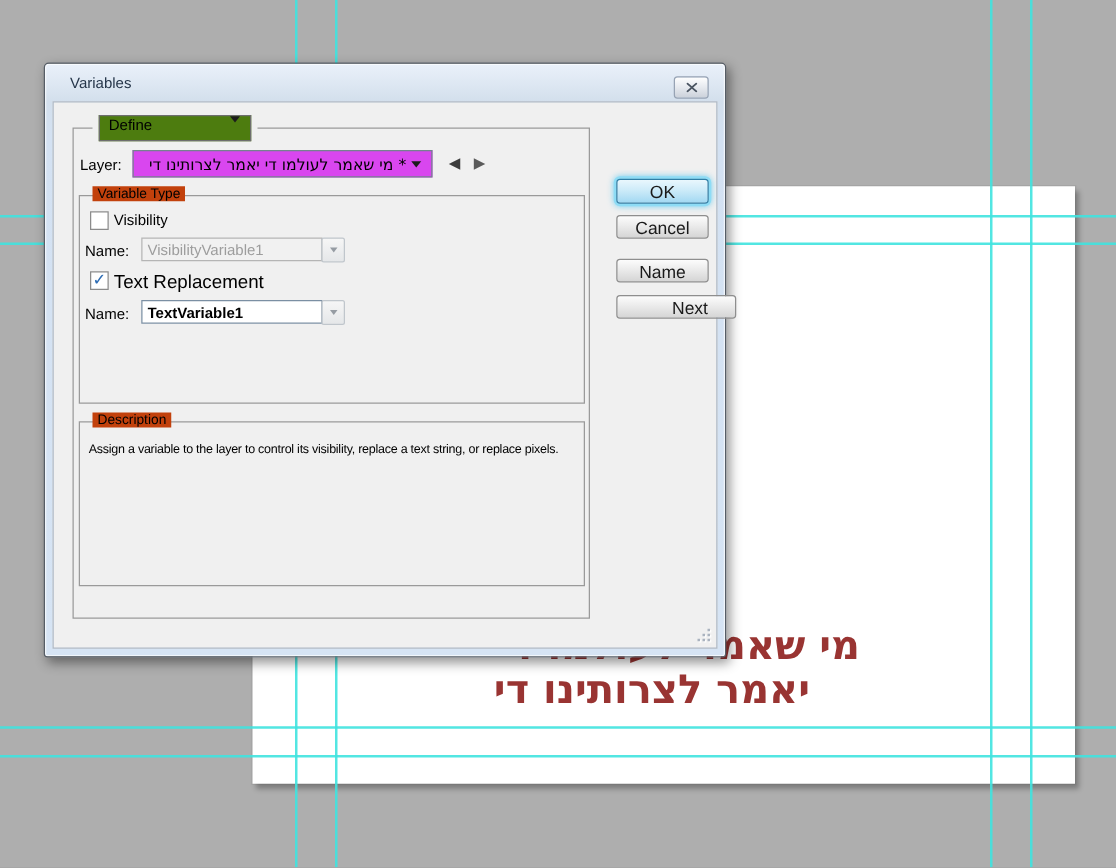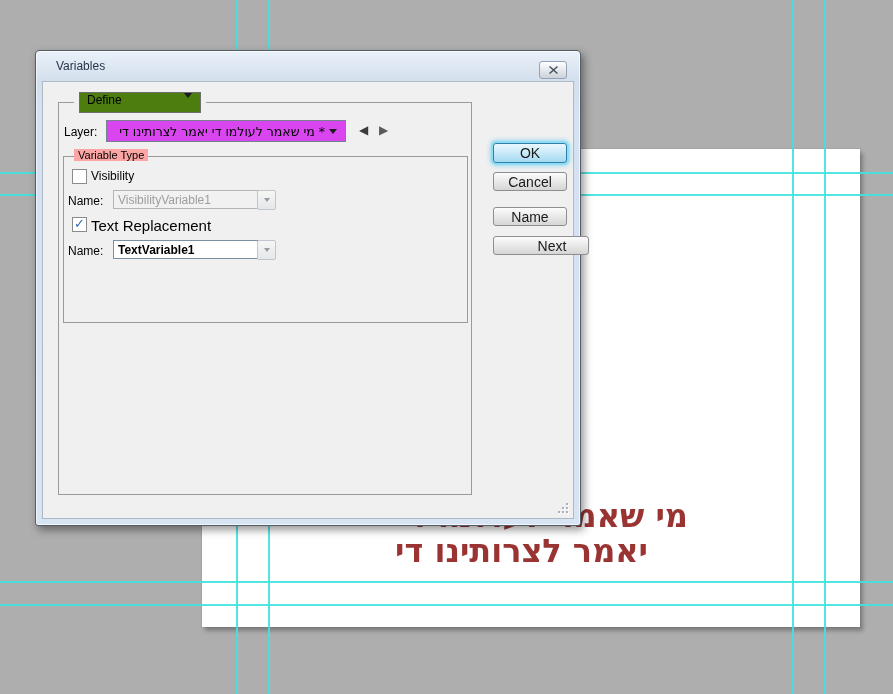--- a/index.html
+++ b/index.html
@@ -43,21 +43,21 @@
     border:1px solid #97a3b4;border-radius:3px;
     background:linear-gradient(#fefefe,#e8ebf0 45%,#ccd2db);
     display:flex;align-items:center;justify-content:center;cursor:pointer;
   }
   .client{
     position:absolute;left:6px;top:30px;width:530px;height:436px;
     background:#f0f0f0;border:1px solid #aeb9c6;
   }
   .groupframe{position:absolute;border:1px solid #9a9a9a;}
   .legend{
-    position:absolute;top:-8px;left:10px;background:#fca5a5;
+    position:absolute;top:-8px;left:10px;background:#c2410c;
     padding:0 4px;font-size:11px;color:#000;white-space:nowrap;
   }
   
   .define-wrap{position:absolute;left:31px;top:10px;padding:0 5px;background:#f0f0f0;z-index:2;}
   .define-select{
     width:120px;height:19px;border:1px solid #6e6e6e;background:#4d7c0f;
     display:flex;align-items:flex-start;cursor:pointer;
   }
   .define-select .txt{flex:1;font-size:12px;color:#000;padding-left:7px;}
   .dd-arrow{
@@ -205,20 +205,24 @@
         </span>
         <span class="cb2-label">Text Replacement</span>
 
         <span class="name-label nl2">Name:</span>
         <input class="field enabled" value="TextVariable1" style="">
         <span class="combo-btn cbtn2">
           <span class="sm-arrow"></span>
         </span>
       </div>
 
+      <div class="groupframe desc-group">
+        <span class="legend">Description</span>
+        <p class="desc-text">Assign a variable to the layer to control its visibility, replace a text string, or replace pixels.</p>
+      </div>
 
       <div class="btn btn-ok">OK</div>
       <div class="btn btn-cancel">Cancel</div>
       <div class="btn btn-prev">Name</div>
       <div class="btn btn-next">Next</div>
 
       <div class="grip">
         <span class="d1"></span>
           <span class="d2"></span>
           <span class="d3"></span>

